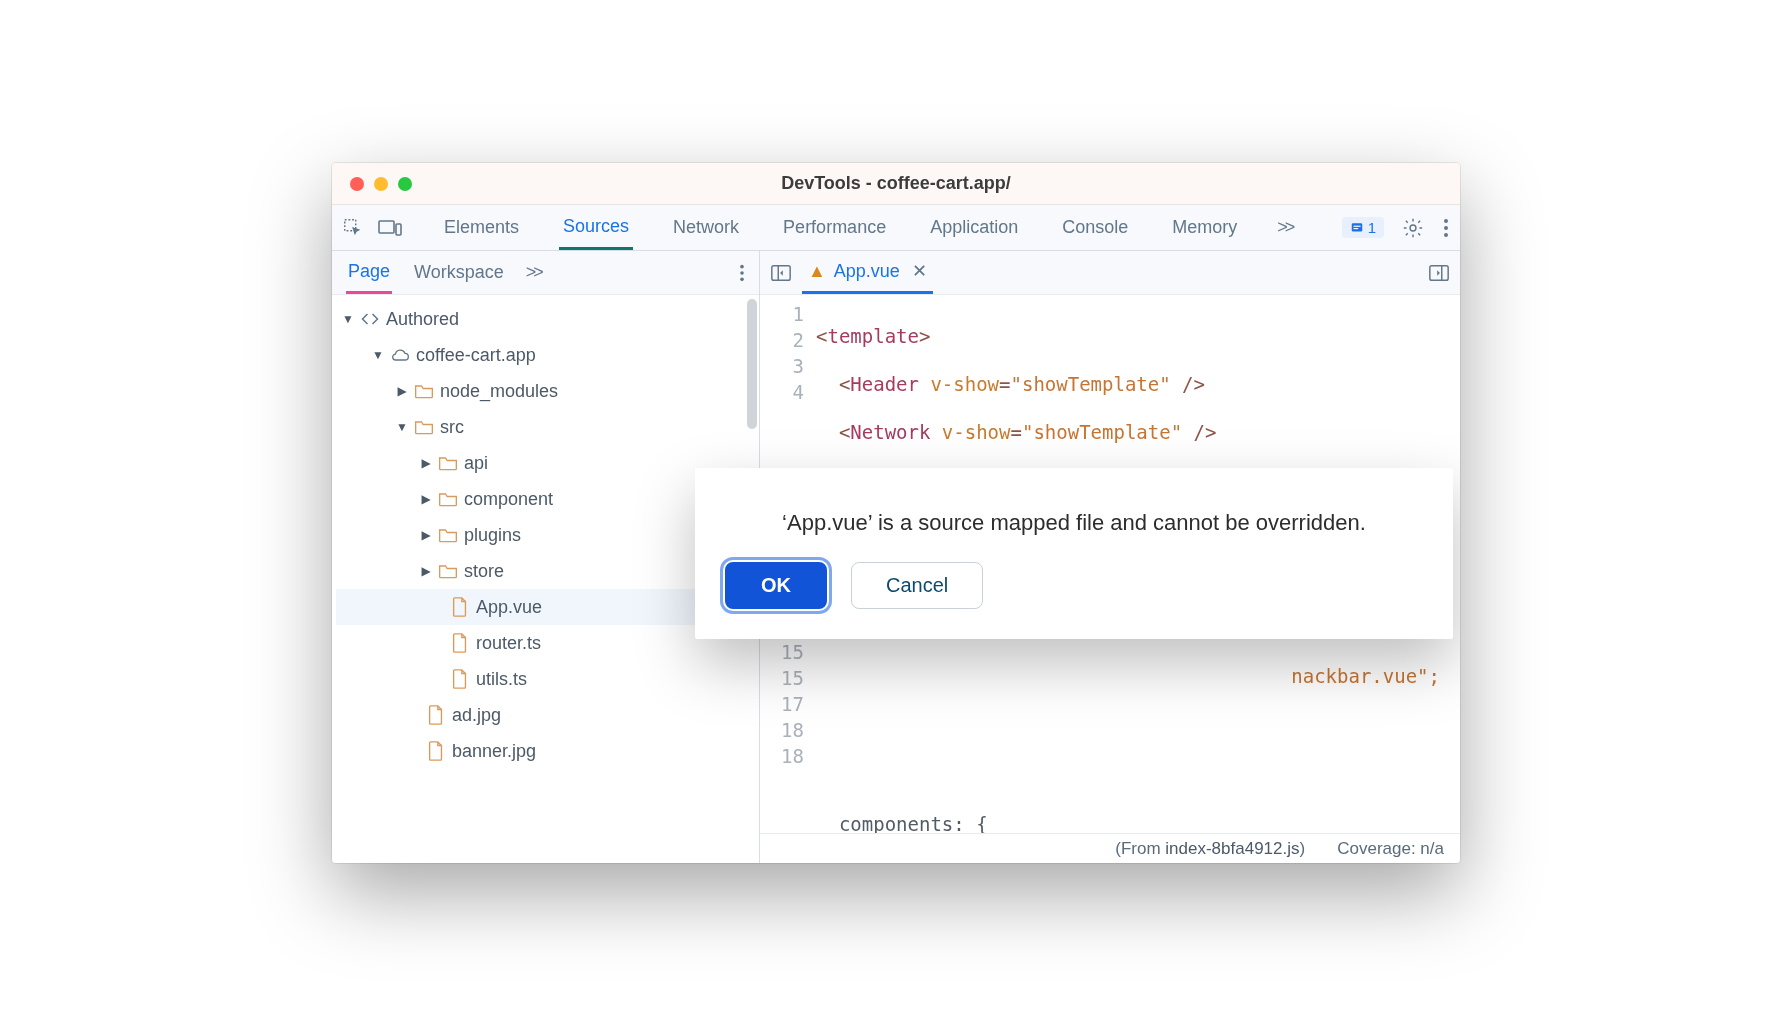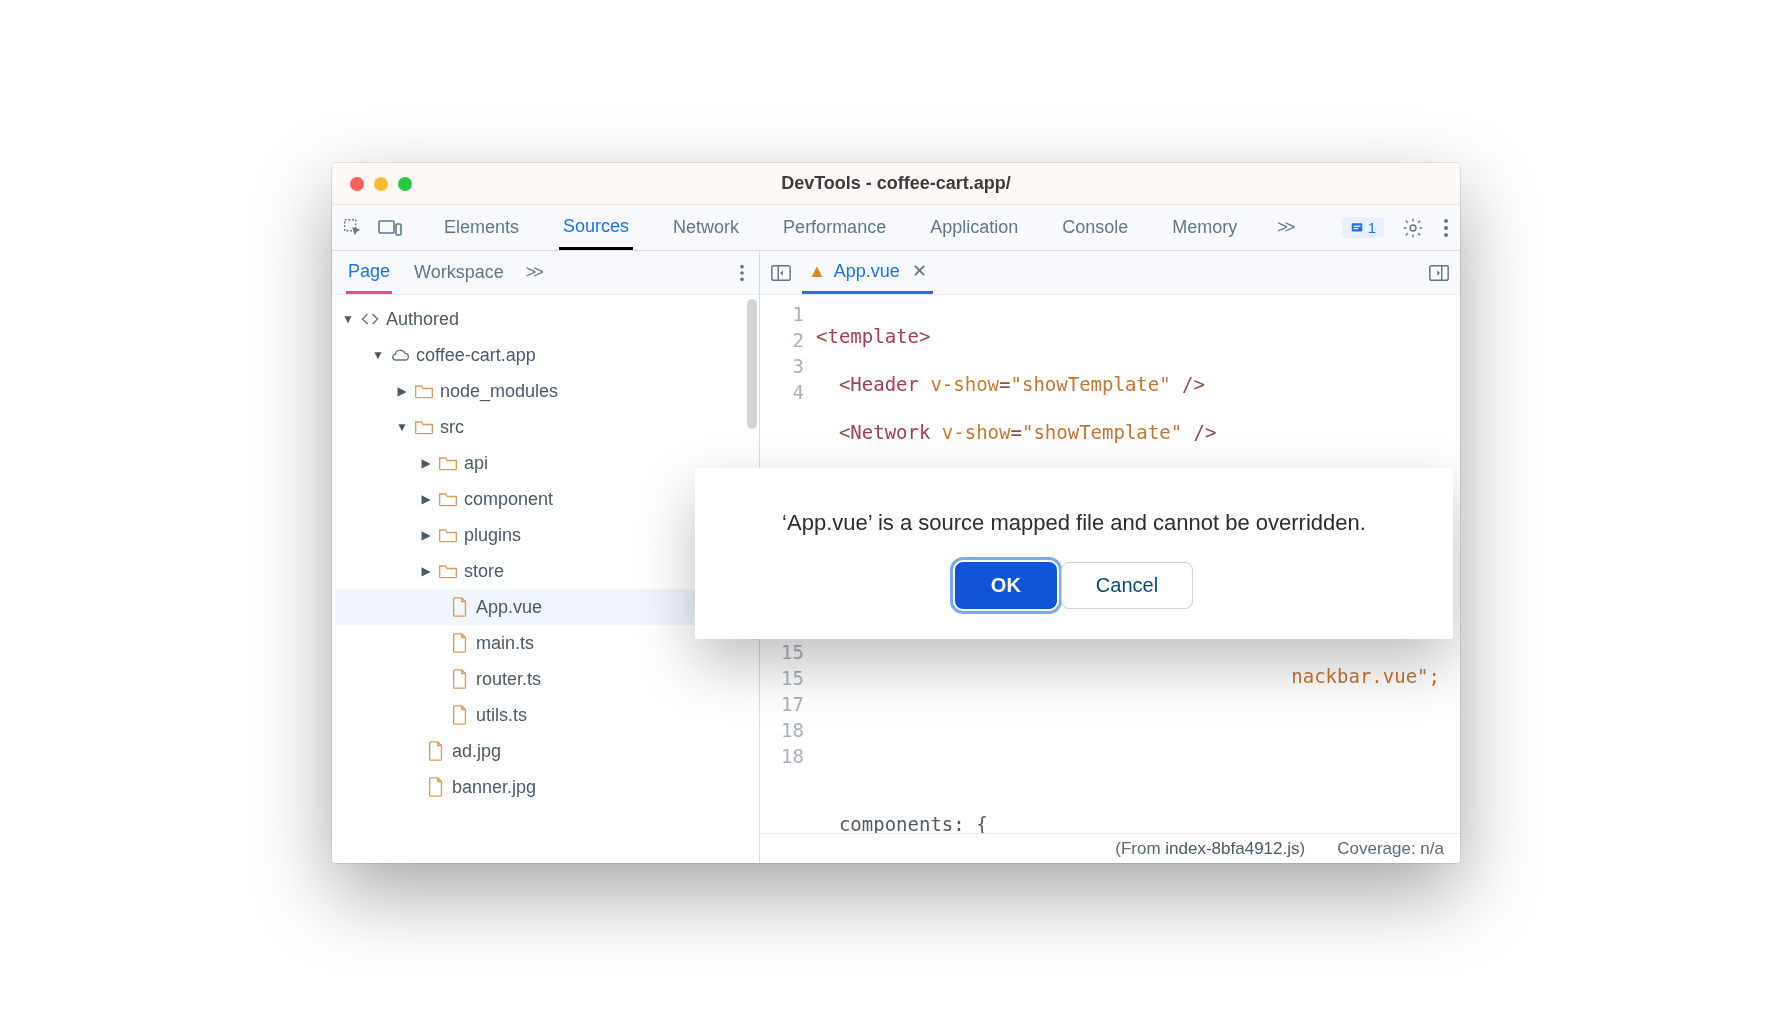--- a/index.html
+++ b/index.html
@@ -49,21 +49,21 @@
     align-items: center;
     padding: 0 10px;
     gap: 24px;
     color: #62778a;
     font-size: 18px;
     position: relative;
   }
   .main-tabs .lefticons { display: flex; gap: 14px; align-items:center; }
   .main-tabs .tabset { display: flex; gap: 36px; align-items:center; flex:1; margin-left:14px; }
   .main-tabs .tab { cursor: pointer; padding: 10px 4px; }
-  .main-tabs .tab.active { color: #1a73e8; border-bottom: 3px solid #000000; }
+  .main-tabs .tab.active { color: #1a73e8; border-bottom: 3px solid #0f766e; }
   .main-tabs .righticons { display: flex; gap: 18px; align-items:center; }
   .content {
     flex: 1; display: flex; overflow: hidden;
   }
   .sidebar {
     width: 428px; border-right: 1px solid #d7dde5; display:flex; flex-direction:column;
     background:#fff;
   }
   .sidebar-sub {
     height: 44px; display:flex; align-items:center; gap:20px; padding:0 14px;
@@ -124,21 +124,21 @@
   }
   .statusbar .from a { color:#4c5a68; }
   
   .dialog {
     position:absolute; left:363px; top:305px; width:758px;
     background:#fff; box-shadow:0 25px 60px rgba(0,0,0,0.25);
     border-radius:2px; padding:42px 30px 30px; text-align:center;
     font-size:22px; color:#2d2d2d;
   }
   .dialog .line1 { margin-bottom:6px; }
-  .dialog .btns { margin-top:26px; display:flex; justify-content:center; gap:4px;}
+  .dialog .btns { margin-top:26px; display:flex; gap:24px;}
   .btn {
     font-size:20px; padding:10px 34px; border-radius:8px; cursor:pointer;
     border:1px solid #c9d1d9;
   }
   .btn.primary {
     background:#1254d8; color:#fff; border:2px solid #1254d8;
     outline:3px solid #7fa8ef; outline-offset:2px; font-weight:600;
   }
   .btn.secondary { background:#fff; color:#0c4a6e; font-weight:500;}
   
@@ -323,31 +323,20 @@
         <div class="trow selected">
           <span class="ind" style="width:84px"></span>
             <span class="tri none"></span>
           <span class="file-icon">
               <svg viewBox="0 0 18 22" fill="none" stroke="#d89b5e" stroke-width="1.5">
                 <path d="M3 1h8l4 4v15a1 1 0 0 1-1 1H3a1 1 0 0 1-1-1V2a1 1 0 0 1 1-1z"></path>
                 <path d="M11 1v4h4"></path>
               </svg>
             </span>
           <span>App.vue</span>
-        </div>
-        <div class="trow">
-          <span class="ind" style="width:84px"></span>
-            <span class="tri none"></span>
-          <span class="file-icon">
-              <svg viewBox="0 0 18 22" fill="none" stroke="#d89b5e" stroke-width="1.5">
-                <path d="M3 1h8l4 4v15a1 1 0 0 1-1 1H3a1 1 0 0 1-1-1V2a1 1 0 0 1 1-1z"></path>
-                <path d="M11 1v4h4"></path>
-              </svg>
-            </span>
-          <span>main.ts</span>
         </div>
         <div class="trow">
           <span class="ind" style="width:84px"></span>
             <span class="tri none"></span>
           <span class="file-icon">
               <svg viewBox="0 0 18 22" fill="none" stroke="#d89b5e" stroke-width="1.5">
                 <path d="M3 1h8l4 4v15a1 1 0 0 1-1 1H3a1 1 0 0 1-1-1V2a1 1 0 0 1 1-1z"></path>
                 <path d="M11 1v4h4"></path>
               </svg>
             </span>

